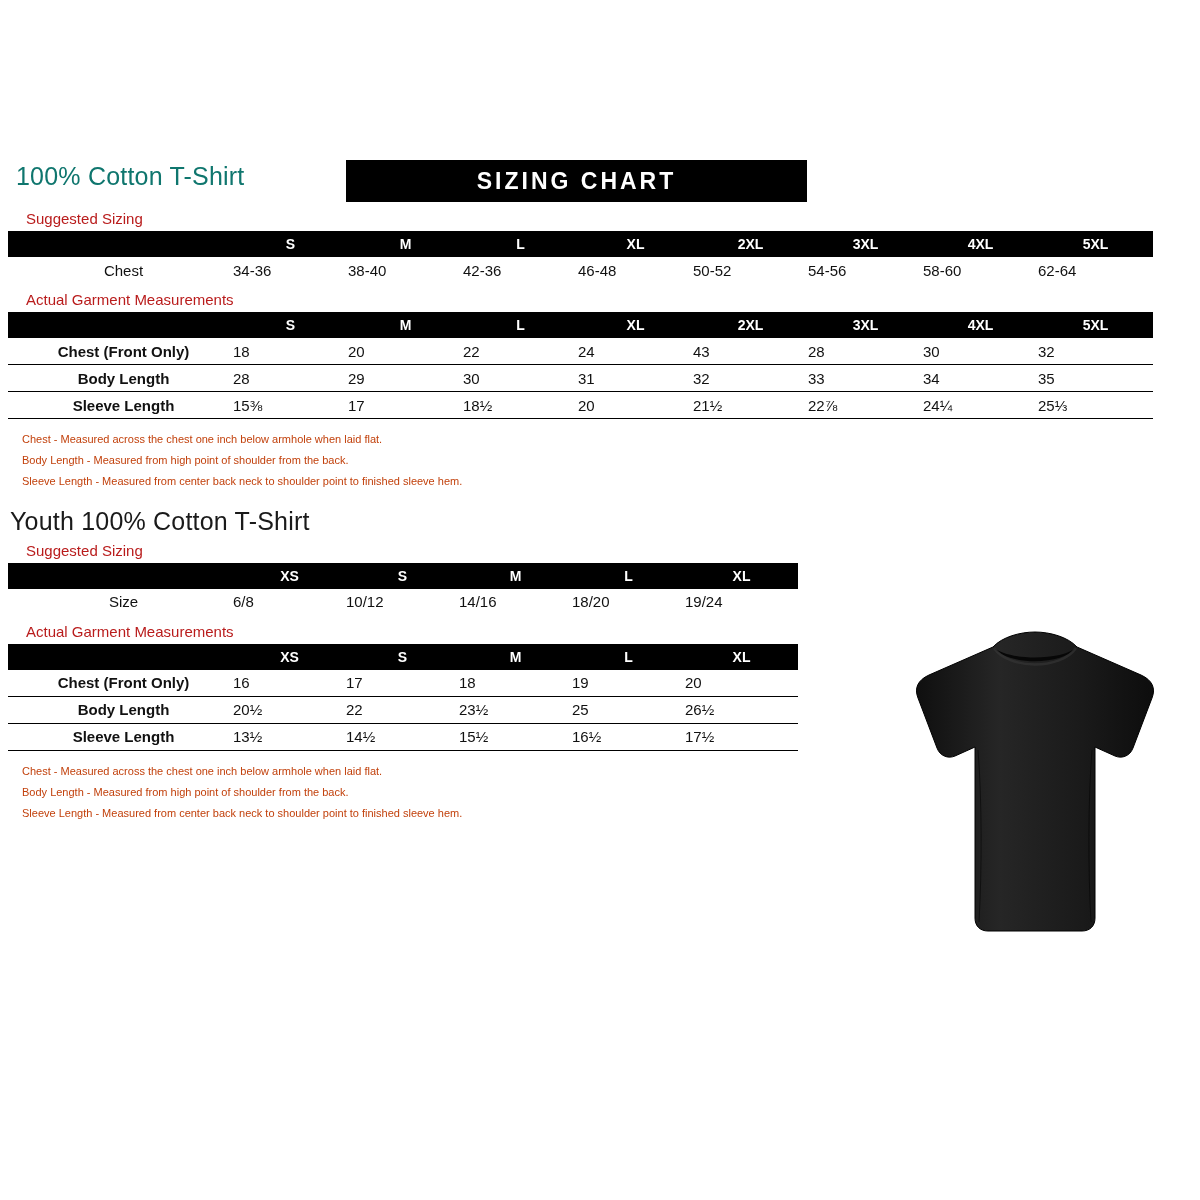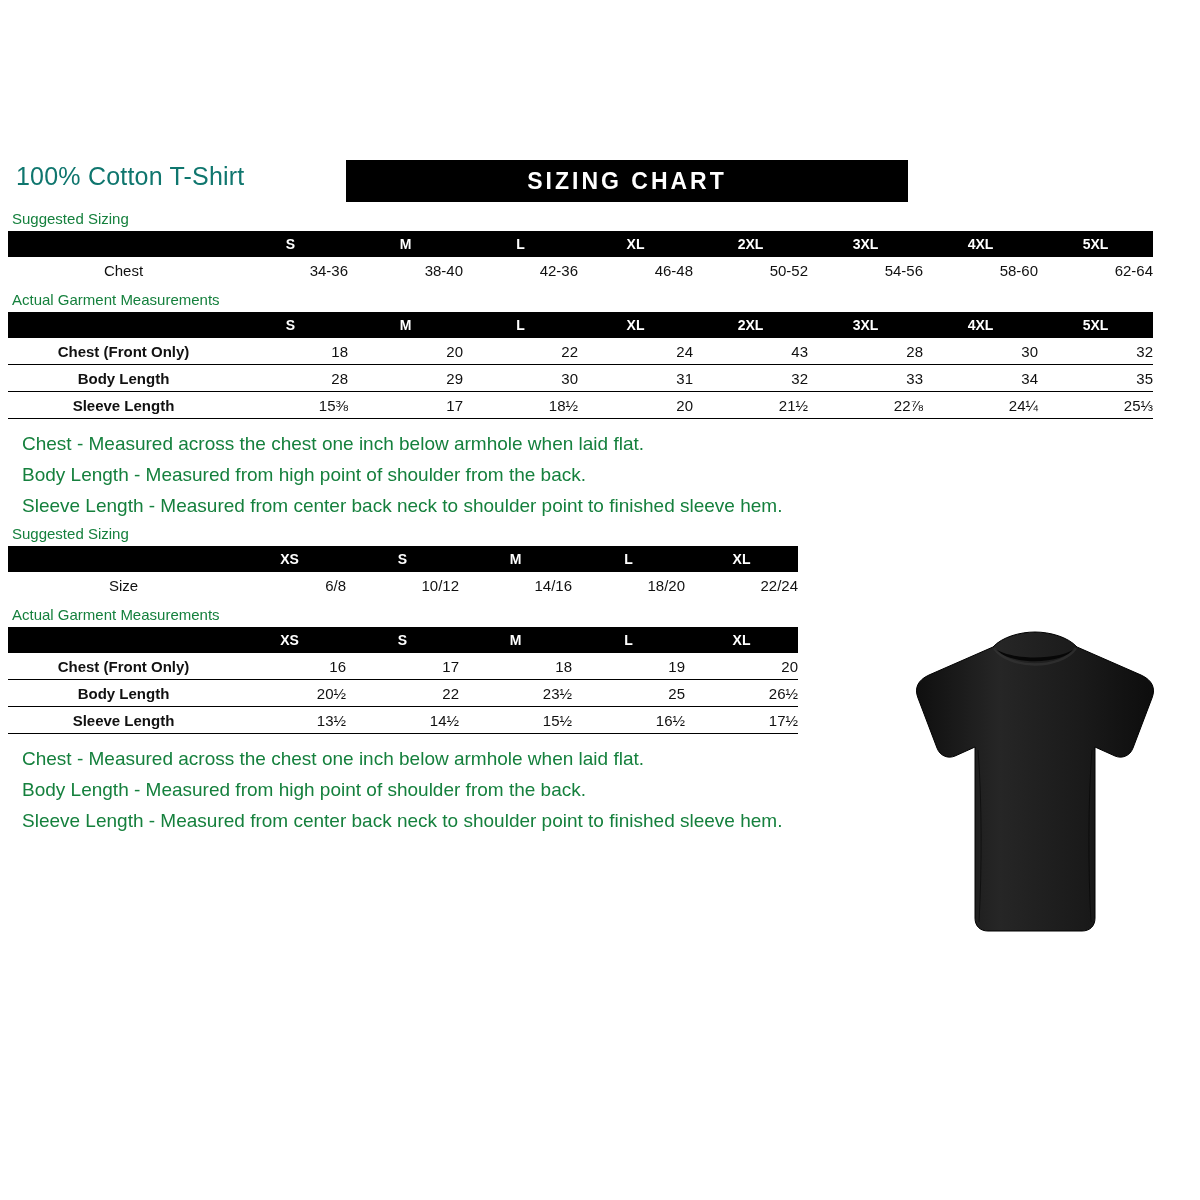--- a/index.html
+++ b/index.html
@@ -39,39 +39,39 @@
     top: 2px;
     font-size: 25px;
     font-weight: 400;
     letter-spacing: 0.2px;
     color: #0f766e;
   }
   .sizing-banner {
     position: absolute;
     left: 338px;
     top: 0px;
-    width: 562px;
+    width: 461px;
     height: 42px;
     background: #000000;
   }
   .sizing-banner span {
     position: absolute;
     left: 0; right: 0;
     top: 8px;
     text-align: center;
     color: #ffffff;
     font-size: 23px;
     font-weight: bold;
     letter-spacing: 3px;
   }
 
   .sub-label {
     font-size: 15px;
-    color: #15803d;
-    margin: 6px 0 4px 4px;
+    color: #b91c1c;
+    margin: 6px 0 4px 18px;
   }
   .sub-label.tight { margin-top: 8px; }
 
   
   table {
     border-collapse: collapse;
     table-layout: fixed;
   }
   table.adult { width: 1145px; }
   table.youth { width: 790px; }
@@ -86,21 +86,21 @@
     height: 26px;
     text-align: center;
     padding: 0;
   }
   thead th.blank {
     text-align: left;
   }
   tbody td {
     font-size: 15px;
     height: 26px;
-    text-align: right;
+    text-align: left;
     padding: 0;
     color: #111111;
     background: #ffffff;
   }
   tbody td.rowlabel {
     text-align: center;
     padding-left: 6px;
     font-weight: bold;
   }
   table.suggested tbody td.rowlabel { font-weight: normal; }
@@ -111,22 +111,22 @@
   table.adult col.c0 { width: 225px; }
   table.adult col.cx { width: 115px; }
   
   table.youth col.c0 { width: 225px; }
   table.youth col.cx { width: 113px; }
 
   .notes {
     margin-top: 14px;
   }
   .notes div {
-    font-size: 19px;
-    color: #15803d;
+    font-size: 11px;
+    color: #c2410c;
     margin: 0 0 8px 14px;
     line-height: 1.2;
   }
   .section2-title {
     font-size: 25px;
     font-weight: 400;
     color: #1a1a1a;
     margin: 18px 0 4px 2px;
     letter-spacing: 0.2px;
   }
@@ -259,20 +259,21 @@
         </tr>
       </tbody>
     </table>
 
     <div class="notes">
       <div>Chest - Measured across the chest one inch below armhole when laid flat.</div>
       <div>Body Length - Measured from high point of shoulder from the back.</div>
       <div>Sleeve Length - Measured from center back neck to shoulder point to finished sleeve hem.</div>
     </div>
 
+    <div class="section2-title">Youth 100% Cotton T-Shirt</div>
 
     <div class="sub-label">Suggested Sizing</div>
 
     <table class="youth suggested">
       <colgroup>
         <col class="c0">
           <col class="cx">
           <col class="cx">
           <col class="cx">
           <col class="cx">
@@ -288,21 +289,21 @@
           <th>XL</th>
         </tr>
       </thead>
       <tbody>
         <tr>
           <td class="rowlabel">Size</td>
           <td>6/8</td>
           <td>10/12</td>
           <td>14/16</td>
           <td>18/20</td>
-          <td>22/24</td>
+          <td>19/24</td>
         </tr>
       </tbody>
     </table>
 
     <div class="sub-label tight">Actual Garment Measurements</div>
 
     <table class="youth measure">
       <colgroup>
         <col class="c0">
           <col class="cx">

